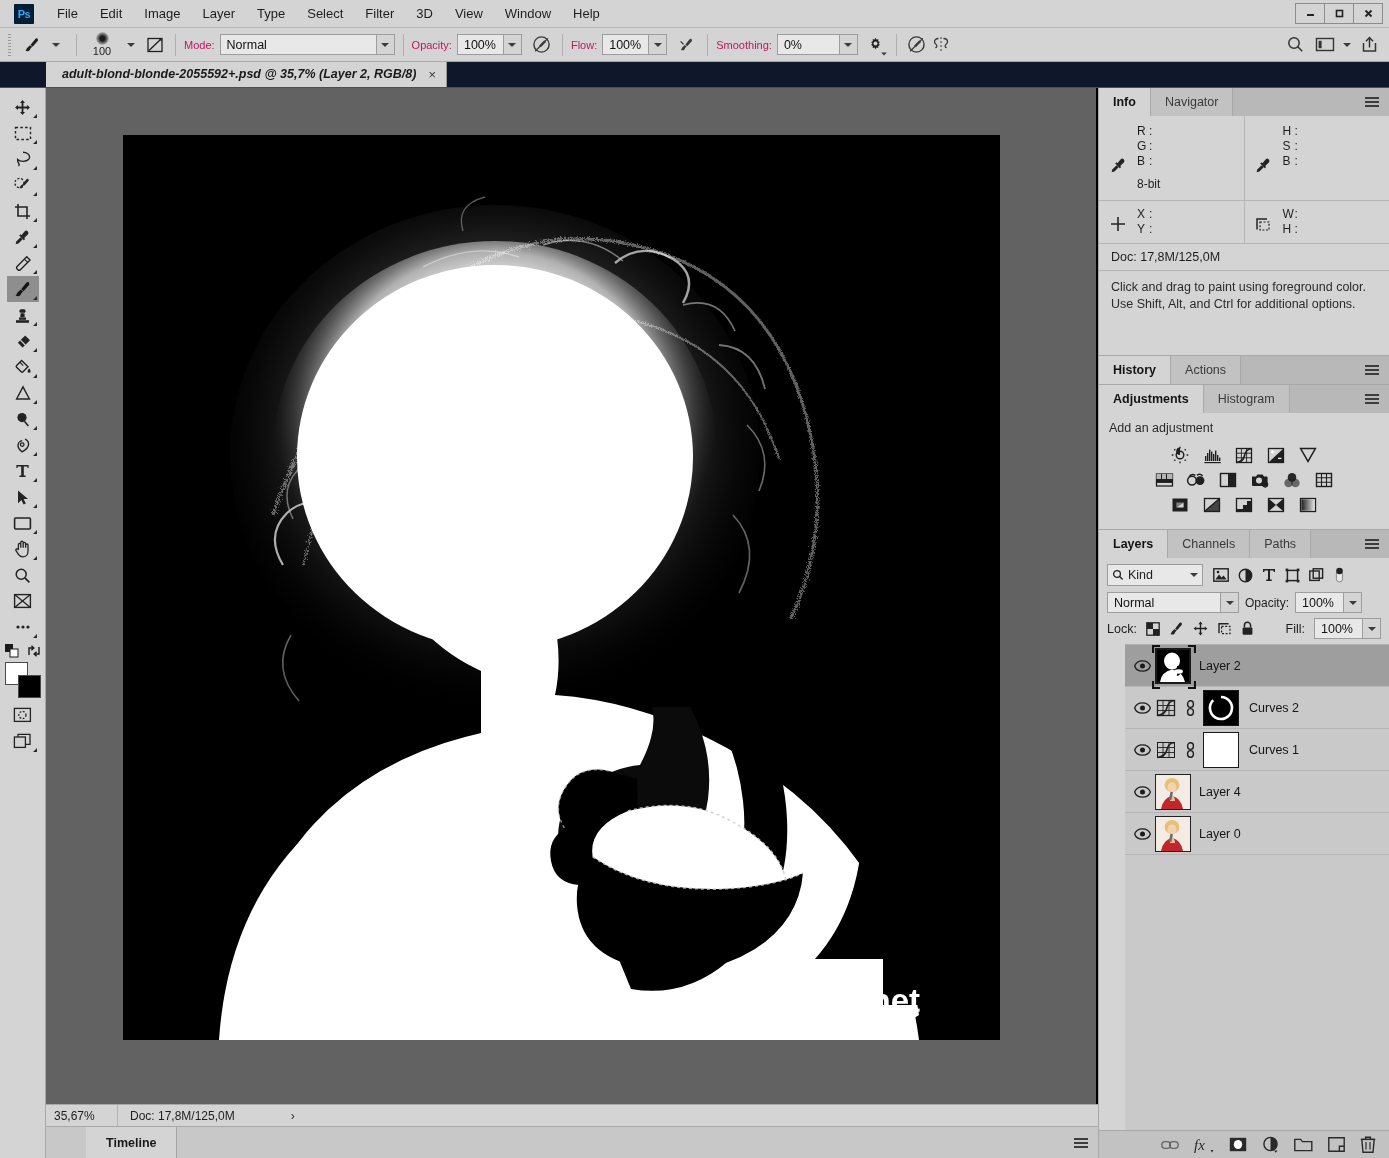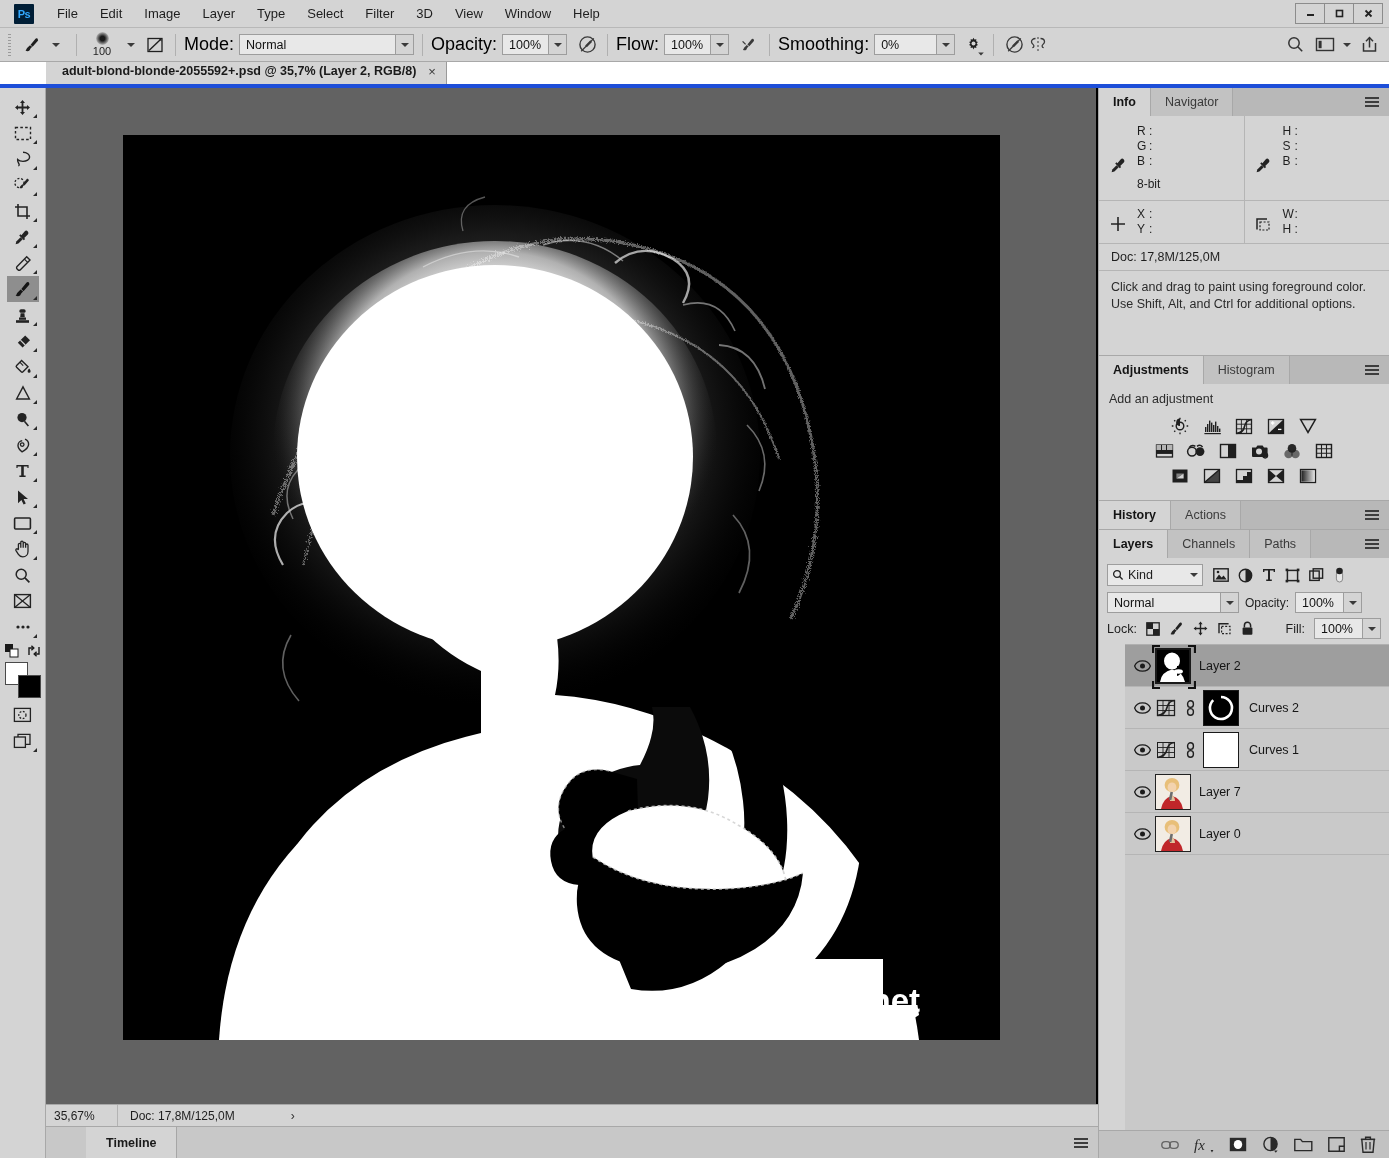--- a/index.html
+++ b/index.html
@@ -36,41 +36,41 @@
   
   .optionsbar {
     height: 34px; background: #d4d4d4; display: flex; align-items: center;
     border-bottom: 1px solid #a8a8a8; padding-left: 6px; flex: none; position: relative;
   }
   .grip { width: 8px; height: 22px; margin-right: 6px;
     background-image: repeating-linear-gradient(to bottom,#9a9a9a 0 1px,transparent 1px 3px);
     background-size: 3px 3px; background-position: 2px 0; background-repeat: repeat-y;
   }
   .ob-sep { width: 1px; height: 22px; background: #b0b0b0; margin: 0 8px; }
-  .ob-label { font-size: 18px; color: #000000; margin-right: 5px; white-space: nowrap; }
+  .ob-label { font-size: 11px; color: #be185d; margin-right: 5px; white-space: nowrap; }
   .field {
     background: #e8e8e8; border: 1px solid #9d9d9d; height: 21px; display: flex;
     align-items: center; padding: 0 6px; font-size: 12.5px; color: #111;
   }
   .combo { display: flex; align-items: stretch; }
   .combo .field { border-right: none; }
   .arrowbtn {
     width: 19px; height: 21px; border: 1px solid #9d9d9d; background: #d4d4d4;
     display: flex; align-items: center; justify-content: center;
   }
   .caret { width: 0; height: 0; border-left: 4px solid transparent; border-right: 4px solid transparent; border-top: 4px solid #3a3a3a; }
   .icon-btn { width: 24px; height: 24px; display: flex; align-items: center; justify-content: center; }
   .brushprev { display:flex; flex-direction:column; align-items:center; justify-content:center; width:34px; }
   .brushdot { width: 13px; height: 13px; border-radius: 50%;
     background: radial-gradient(circle, #1a1a1a 25%, rgba(60,60,60,0.55) 55%, rgba(212,212,212,0) 78%); }
   .brushnum { font-size: 11px; color: #1e1e1e; line-height: 11px; margin-top: 1px; }
   .ob-right { position: absolute; right: 8px; display: flex; align-items: center; gap: 6px; }
 
   
-  .tabbar { height: 26px; background: #ffffff; display: flex; align-items: flex-end; flex: none; border-bottom: 4px solid #1d4ed8; }
+  .tabbar { height: 26px; background: #0f172a; display: flex; align-items: flex-end; flex: none; border-bottom: 1px solid #1d4ed8; font-style: italic; }
   .doctab {
     background: #d4d4d4; height: 26px; display: flex; align-items: center; padding: 0 10px 0 16px;
     font-size: 12.5px; font-weight: bold; color: #1a1a1a; border-right: 1px solid #9a9a9a; margin-left: 46px;
   }
   .tab-close { margin-left: 12px; font-size: 13px; color: #3a3a3a; font-weight: normal; }
 
   
   .body { flex: 1; display: flex; min-height: 0; }
 
   
@@ -720,20 +720,30 @@
           <div class="info-doc">Doc: 17,8M/125,0M</div>
           <div class="info-hint">
             <div>Click and drag to paint using foreground color.</div>
             <div>Use Shift, Alt, and Ctrl for additional options.</div>
           </div>
         </div>
       </div>
 
       <div class="panel">
         <div class="panel-tabs">
+          <div class="ptab active">History</div>
+          <div class="ptab">Actions</div>
+          <div class="pmenu">
+              <span class="hamburger"></span>
+            </div>
+        </div>
+      </div>
+
+      <div class="panel">
+        <div class="panel-tabs">
           <div class="ptab active">Adjustments</div>
           <div class="ptab">Histogram</div>
           <div class="pmenu">
               <span class="hamburger"></span>
             </div>
         </div>
         <div class="adj-body">
           <div class="adj-title">Add an adjustment</div>
           <div class="adj-row">
             <div class="adj-ico">
@@ -862,30 +872,20 @@
                   <defs>
                     <linearGradient id="sgrad" x1="0" x2="1">
                       <stop offset="0" stop-color="#1f1f1f"></stop>
                       <stop offset="1" stop-color="#e4e4e4"></stop>
                     </linearGradient>
                   </defs>
                   <rect x="2.4" y="2.4" width="13.2" height="11.2" fill="url(#sgrad)"></rect>
                 </svg>
             </div>
           </div>
-        </div>
-      </div>
-
-      <div class="panel">
-        <div class="panel-tabs">
-          <div class="ptab active">History</div>
-          <div class="ptab">Actions</div>
-          <div class="pmenu">
-              <span class="hamburger"></span>
-            </div>
         </div>
       </div>
 
       <div class="layers-panel">
         <div class="panel-tabs">
           <div class="ptab active">Layers</div>
           <div class="ptab">Channels</div>
           <div class="ptab">Paths</div>
           <div class="pmenu">
               <span class="hamburger"></span>
@@ -1075,21 +1075,21 @@
             <div class="lyr-thumb">
               <svg width="34" height="34" viewBox="0 0 34 34">
                   <rect width="34" height="34" fill="#f2ece4"></rect>
                   <ellipse cx="16" cy="10" rx="7.4" ry="7" fill="#e8bf79"></ellipse>
                   <ellipse cx="16" cy="12.4" rx="4.4" ry="5" fill="#f3d3ae"></ellipse>
                   <path d="M5 34 q2 -11 11 -13 q9 2 11 13 Z" fill="#c0262a"></path>
                   <path d="M16 20 q3 2 3 6 l-5 0 q0 -4 2 -6 Z" fill="#e3c39c"></path>
                   <rect x="13.6" y="17" width="2.6" height="8" fill="#6d6d6d" transform="rotate(12 15 21)"></rect>
                 </svg>
             </div>
-            <span class="lyr-name">Layer 7</span>
+            <span class="lyr-name">Layer 4</span>
           </div>
 
           <div class="layer-row">
             <div class="eye">
               <svg width="17" height="12" viewBox="0 0 17 12">
                   <path d="M8.5 0.8 Q14.6 0.8 16.4 6 Q14.6 11.2 8.5 11.2 Q2.4 11.2 0.6 6 Q2.4 0.8 8.5 0.8 Z" fill="none" stroke="#1c1c1c" stroke-width="1.3"></path>
                   <circle cx="8.5" cy="6" r="2.5" fill="#1c1c1c"></circle>
                 </svg>
             </div>
             <div class="lyr-thumb">

